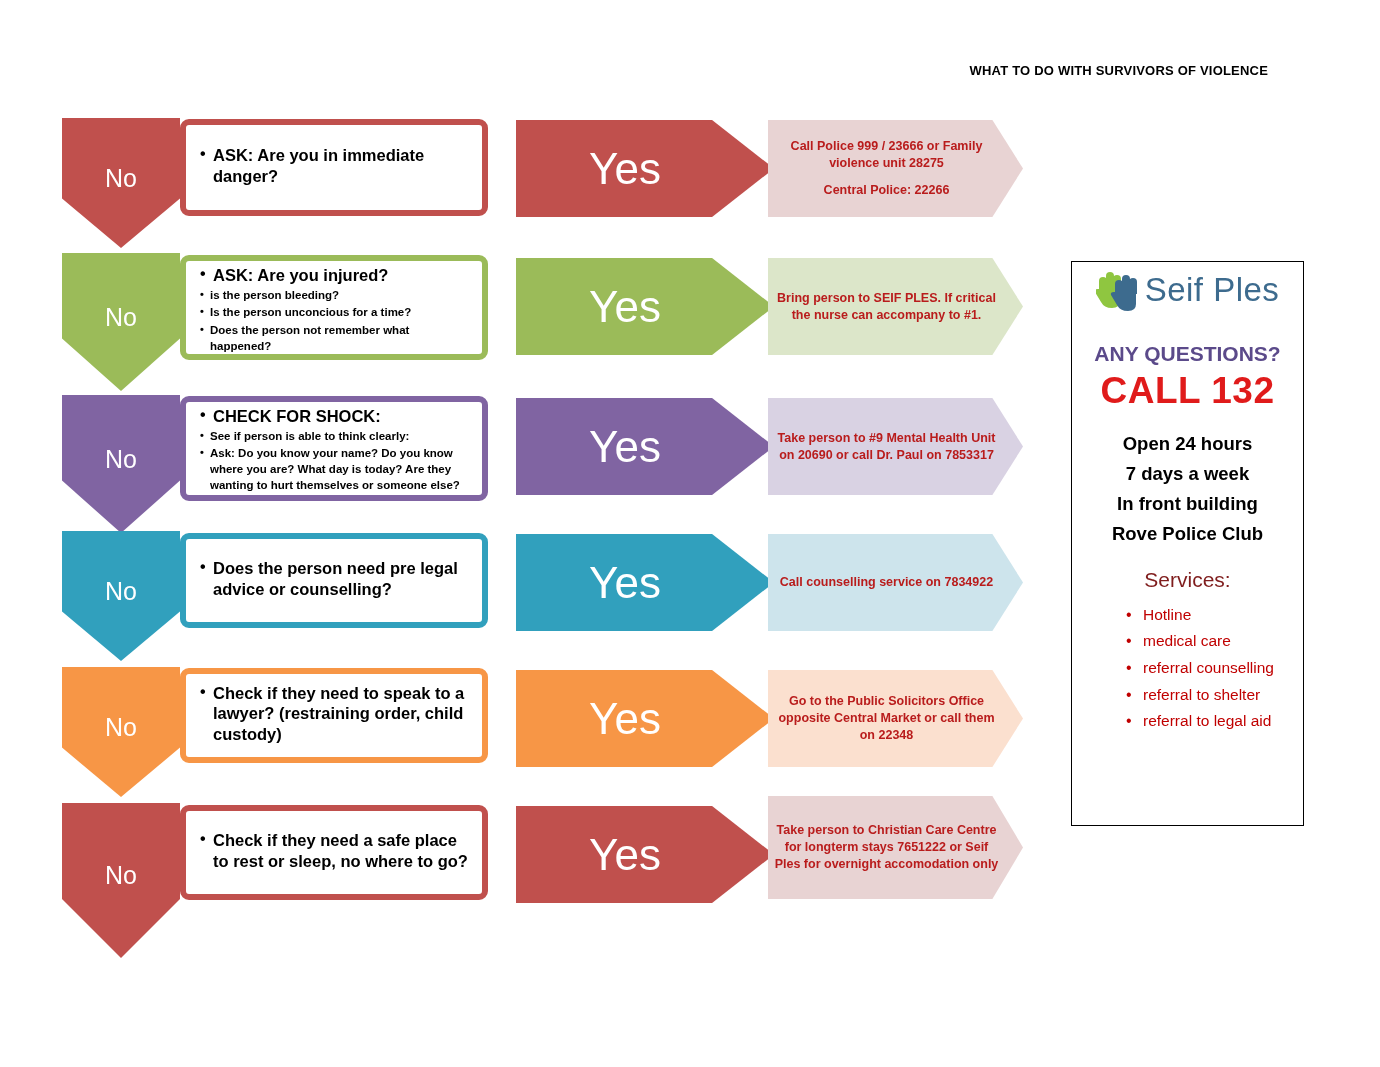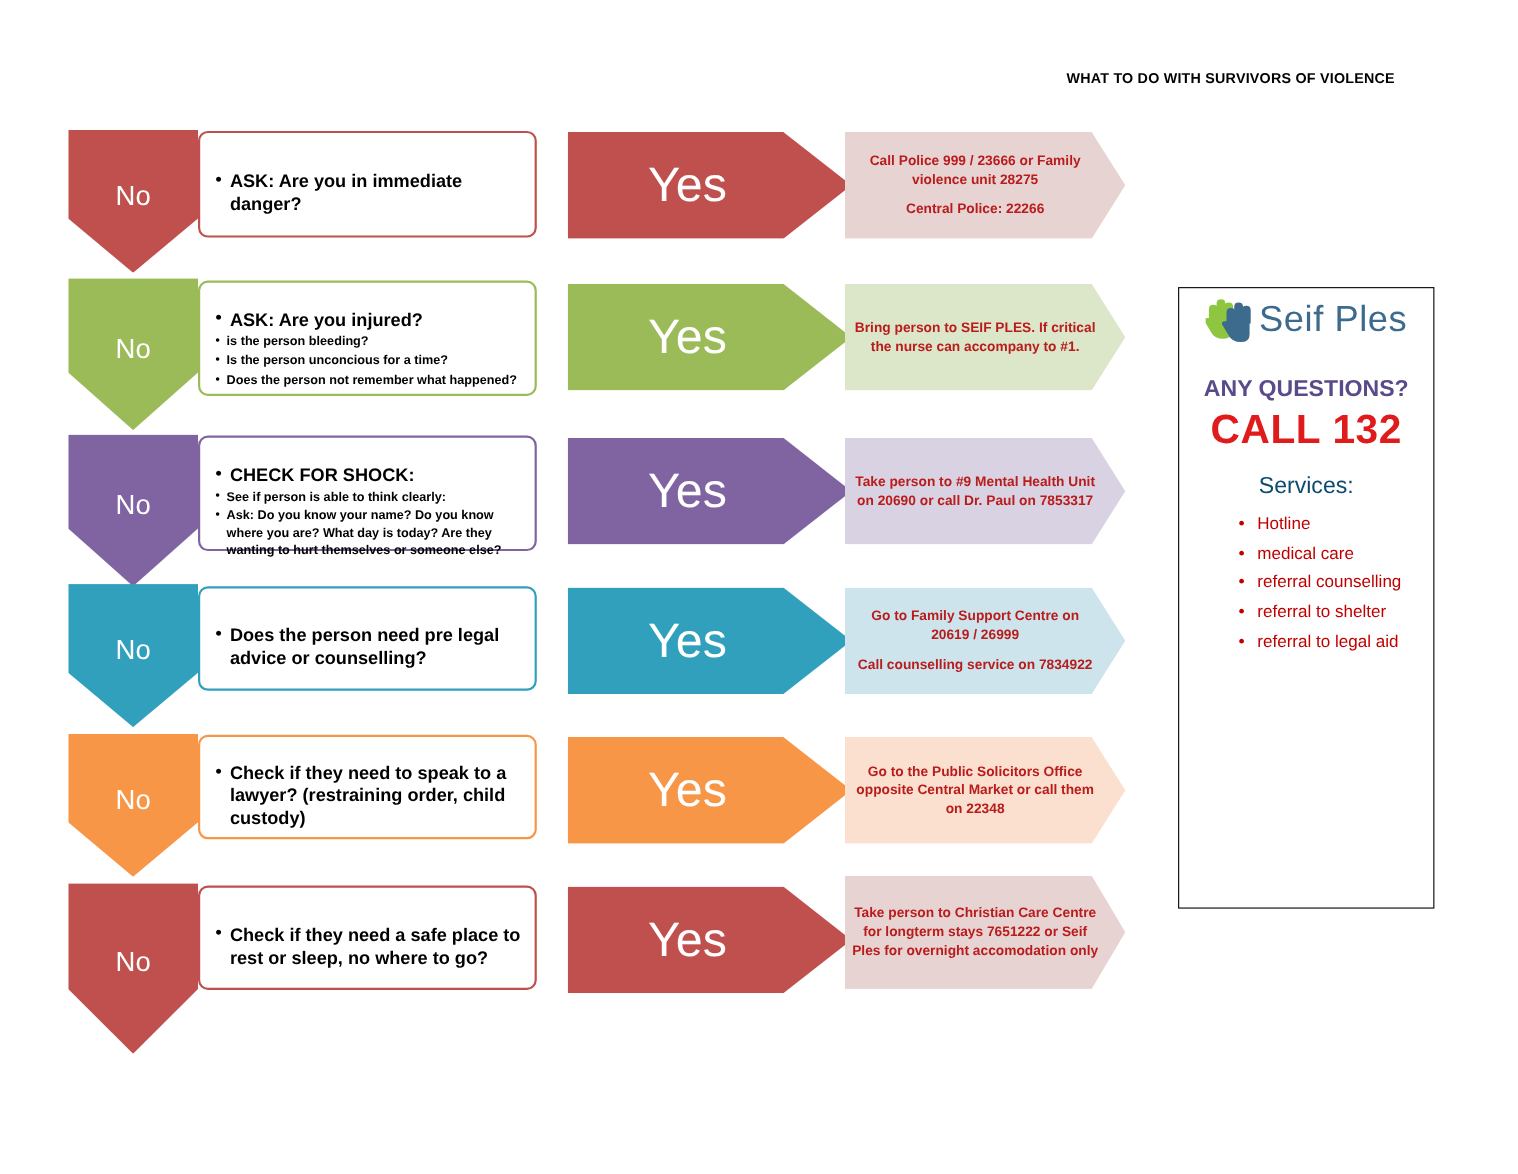--- a/index.html
+++ b/index.html
@@ -37,24 +37,24 @@
     align-items: center;
     justify-content: center;
     clip-path: polygon(0% 0%, 100% 0%, 100% 62%, 50% 100%, 0% 62%);
   }
   .no-arrow span { margin-top: -10px; }
 
   
   .q-box {
     position: absolute;
     background: #fff;
-    border: 2px solid #a16207;
+    border: 6px solid #a16207;
     border-radius: 9px;
     box-sizing: border-box;
-    padding: 24px 10px 8px 14px;
+    padding: 4px 10px 8px 14px;
   }
   .q-main {
     font-size: 16.5px;
     font-weight: bold;
     line-height: 1.25;
     position: relative;
     padding-left: 13px;
   }
   .q-main:before {
     content: "•";
@@ -153,21 +153,21 @@
   }
   .hours {
     margin-top: 17px;
     font-size: 18.5px;
     font-weight: bold;
     line-height: 1.63;
   }
   #services-title {
     margin-top: 18px;
     font-size: 21px;
-    color: #0c4a6e;
+    color: #7f1d1d;
   }
   #services-list {
     margin: 10px 0 0 0;
     padding: 0 0 0 54px;
     text-align: left;
     list-style: none;
   }
   #services-list li {
     font-size: 15.5px;
     color: #c00000;
@@ -237,21 +237,20 @@
 <div class="no-arrow" style="left:62px; top:531px; height:130px; background:#31a0bd;">
   <span>No</span>
 </div>
 <div class="q-box" style="left:180px; top:533px; width:308px; height:95px; border-color:#31a0bd; display:flex; align-items:center;">
   <div class="q-main">Does the person need pre legal advice or counselling?</div>
 </div>
 <div class="yes-arrow" style="left:516px; top:534px; width:258px; height:97px; background:#31a0bd;">
   <span>Yes</span>
 </div>
 <div class="res-arrow" style="left:768px; top:534px; width:255px; height:97px; background:#cde4ec;">
-  <p>Go to Family Support Centre on 20619 / 26999</p>
   <p>Call counselling service on 7834922</p>
 </div>
 
 <div class="no-arrow" style="left:62px; top:667px; height:130px; background:#f79646;">
   <span>No</span>
 </div>
 <div class="q-box" style="left:180px; top:668px; width:308px; height:95px; border-color:#f79646; display:flex; align-items:center;">
   <div class="q-main">Check if they need to speak to a lawyer? (restraining order, child custody)</div>
 </div>
 <div class="yes-arrow" style="left:516px; top:670px; width:258px; height:97px; background:#f79646;">
@@ -290,20 +289,26 @@
         <path d="M17 12 q0-4 4-4 q4 0 4 4 l0 12 l-8 0 z"></path>
         <path d="M2 22 l22 0 l0 12 q0 7-8 7 q-8 0-11-6 l-6 -10 q-1-3 3-3 z"></path>
       </g>
     </svg>
     <span class="logo-text">Seif Ples</span>
   </div>
 
   <div id="any-questions">ANY QUESTIONS?</div>
   <div id="call-132">CALL 132</div>
 
+  <div class="hours">
+    <div>Open 24 hours</div>
+    <div>7 days a week</div>
+    <div>In front building</div>
+    <div>Rove Police Club</div>
+  </div>
 
   <div id="services-title">Services:</div>
   <ul id="services-list">
     <li>Hotline</li>
     <li>medical care</li>
     <li>referral counselling</li>
     <li>referral to shelter</li>
     <li>referral to legal aid</li>
   </ul>
 </div>

